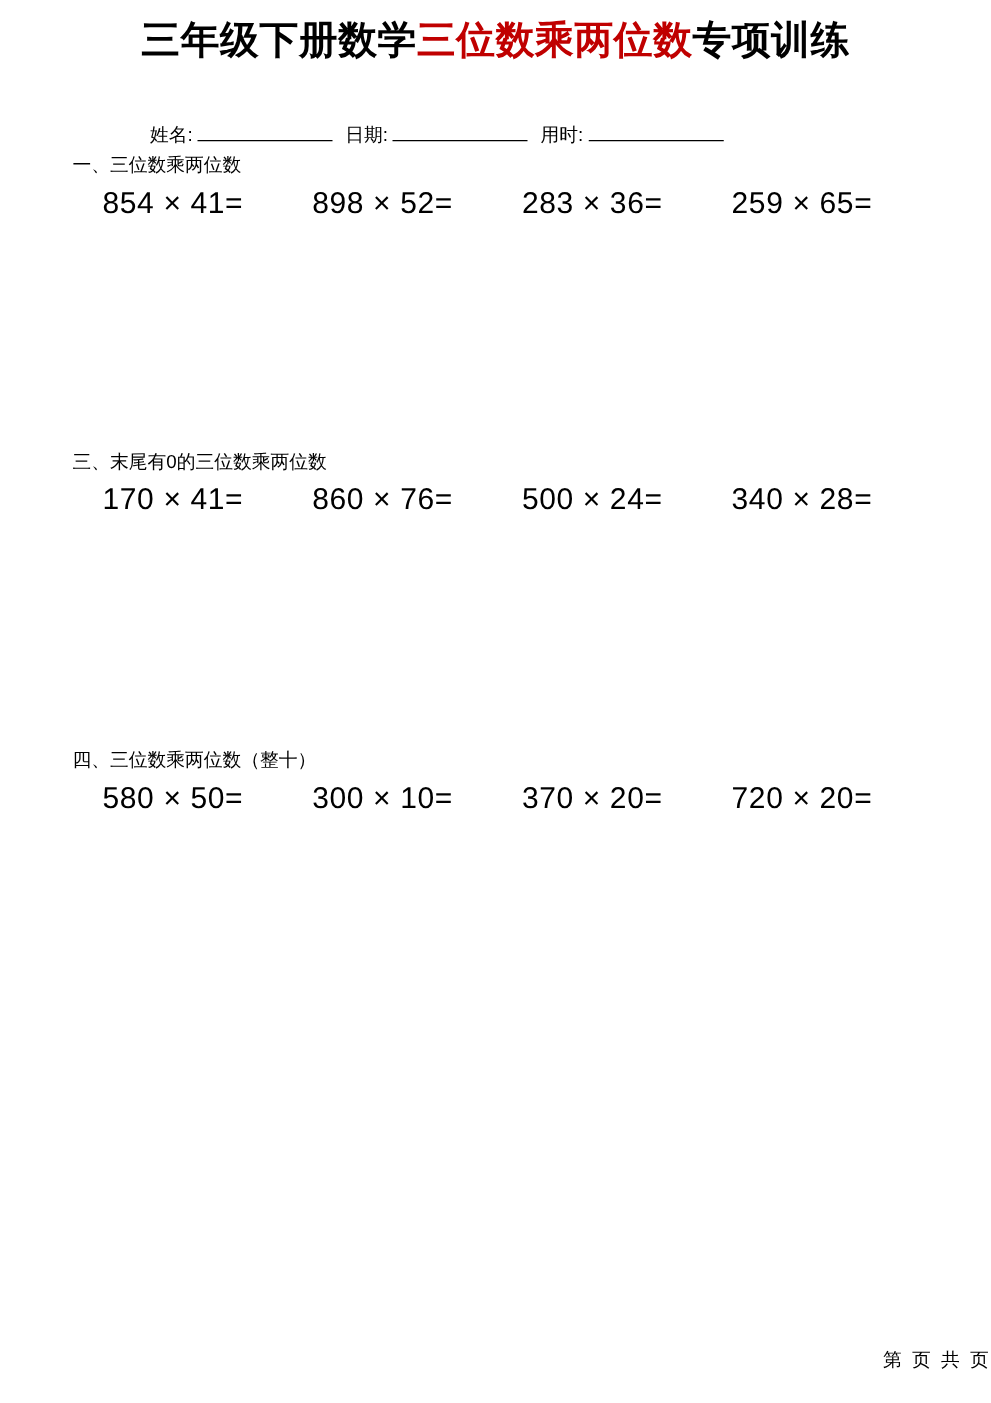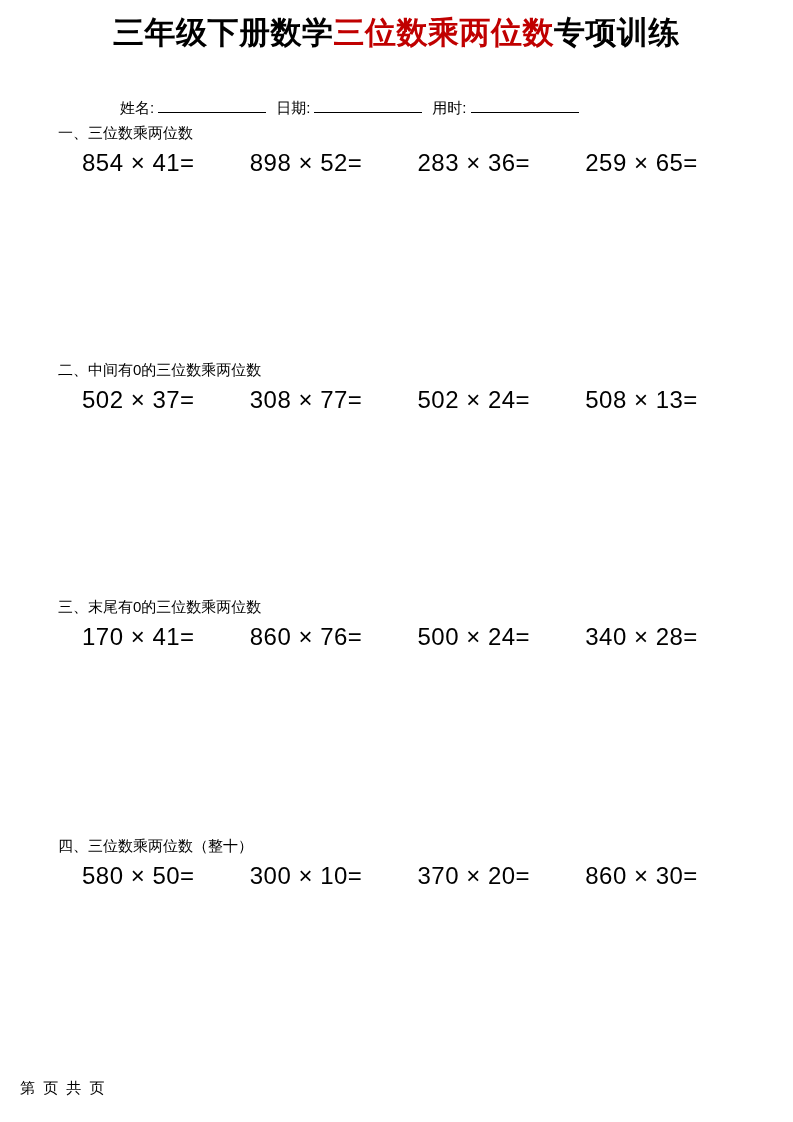--- a/index.html
+++ b/index.html
@@ -93,21 +93,21 @@
   }
   .work-space.tall {
     height: 180px;
   }
   
   .footer {
     position: absolute;
     left: 0;
     right: 0;
     bottom: 24px;
-    text-align: left;
+    text-align: right;
     font-size: 15px;
     letter-spacing: 2px;
     margin-left: 20px;
   }
 </style>
 </head>
 <body>
 
 <div class="page">
 
@@ -134,48 +134,38 @@
     <p class="section-heading">一、三位数乘两位数</p>
     <div class="problems">
       <div class="problem">854 × 41=</div>
       <div class="problem">898 × 52=</div>
       <div class="problem">283 × 36=</div>
       <div class="problem">259 × 65=</div>
     </div>
     <div class="work-space"></div>
   </div>
 
-  <div class="section">
-    <p class="section-heading">二、中间有0的三位数乘两位数</p>
-    <div class="problems">
-      <div class="problem">502 × 37=</div>
-      <div class="problem">308 × 77=</div>
-      <div class="problem">502 × 24=</div>
-      <div class="problem">508 × 13=</div>
-    </div>
-    <div class="work-space"></div>
-  </div>
 
   <div class="section">
     <p class="section-heading">三、末尾有0的三位数乘两位数</p>
     <div class="problems">
       <div class="problem">170 × 41=</div>
       <div class="problem">860 × 76=</div>
       <div class="problem">500 × 24=</div>
       <div class="problem">340 × 28=</div>
     </div>
     <div class="work-space tall"></div>
   </div>
 
   <div class="section">
     <p class="section-heading">四、三位数乘两位数（整十）</p>
     <div class="problems">
       <div class="problem">580 × 50=</div>
       <div class="problem">300 × 10=</div>
       <div class="problem">370 × 20=</div>
-      <div class="problem">860 × 30=</div>
+      <div class="problem">720 × 20=</div>
     </div>
     <div class="work-space"></div>
   </div>
 
   <div class="footer">第 页 共  页</div>
 
 </div>
 
 </body></html>

